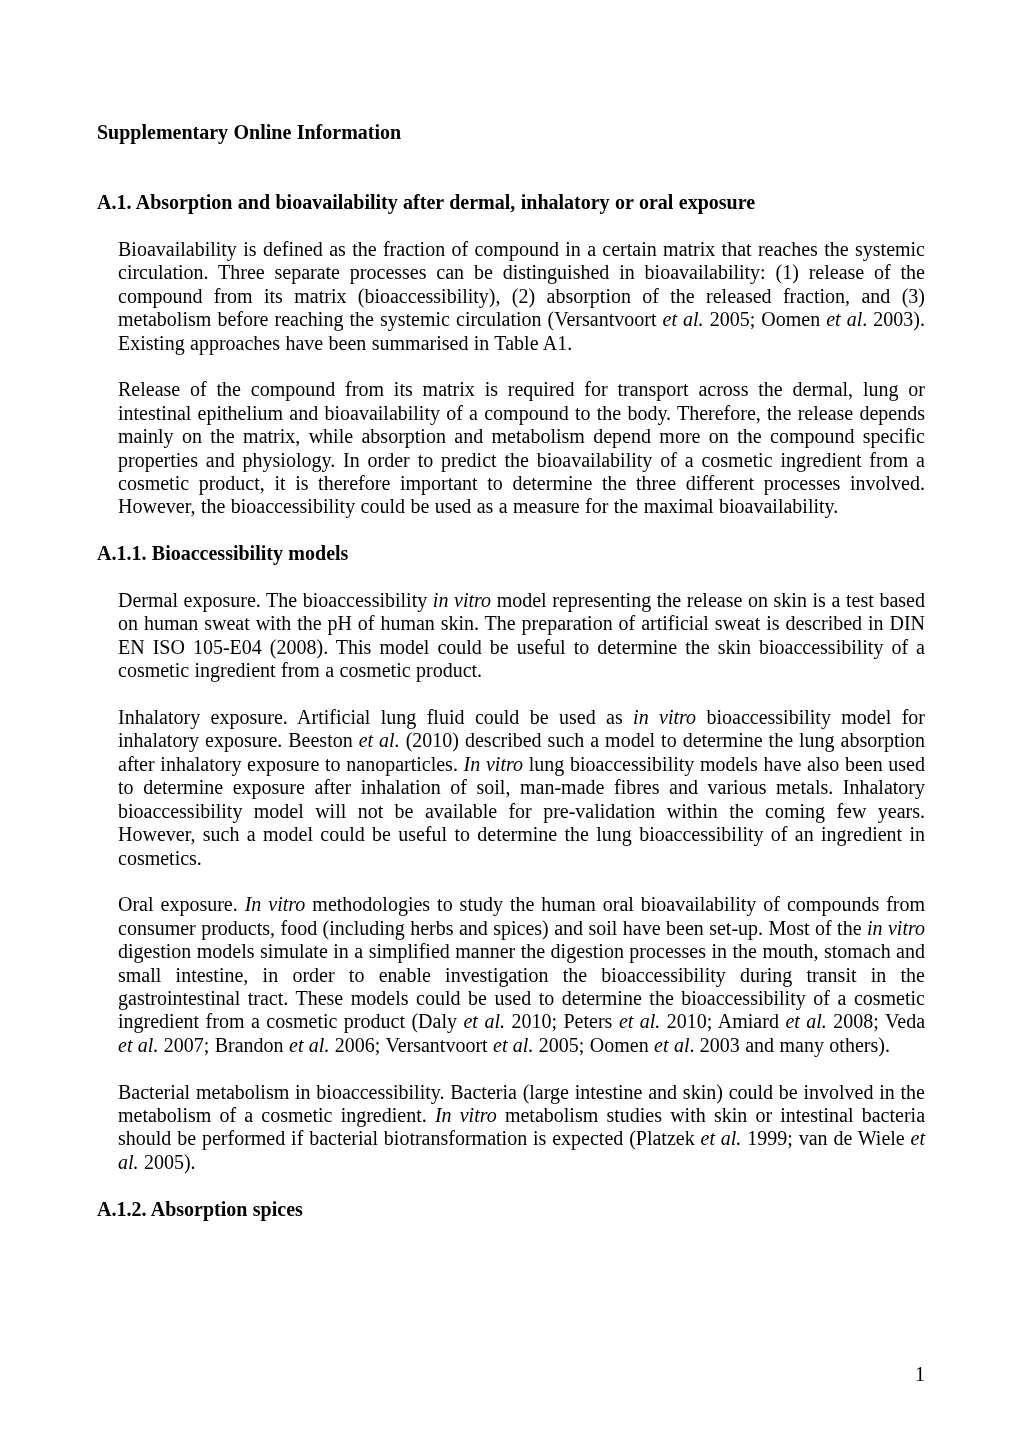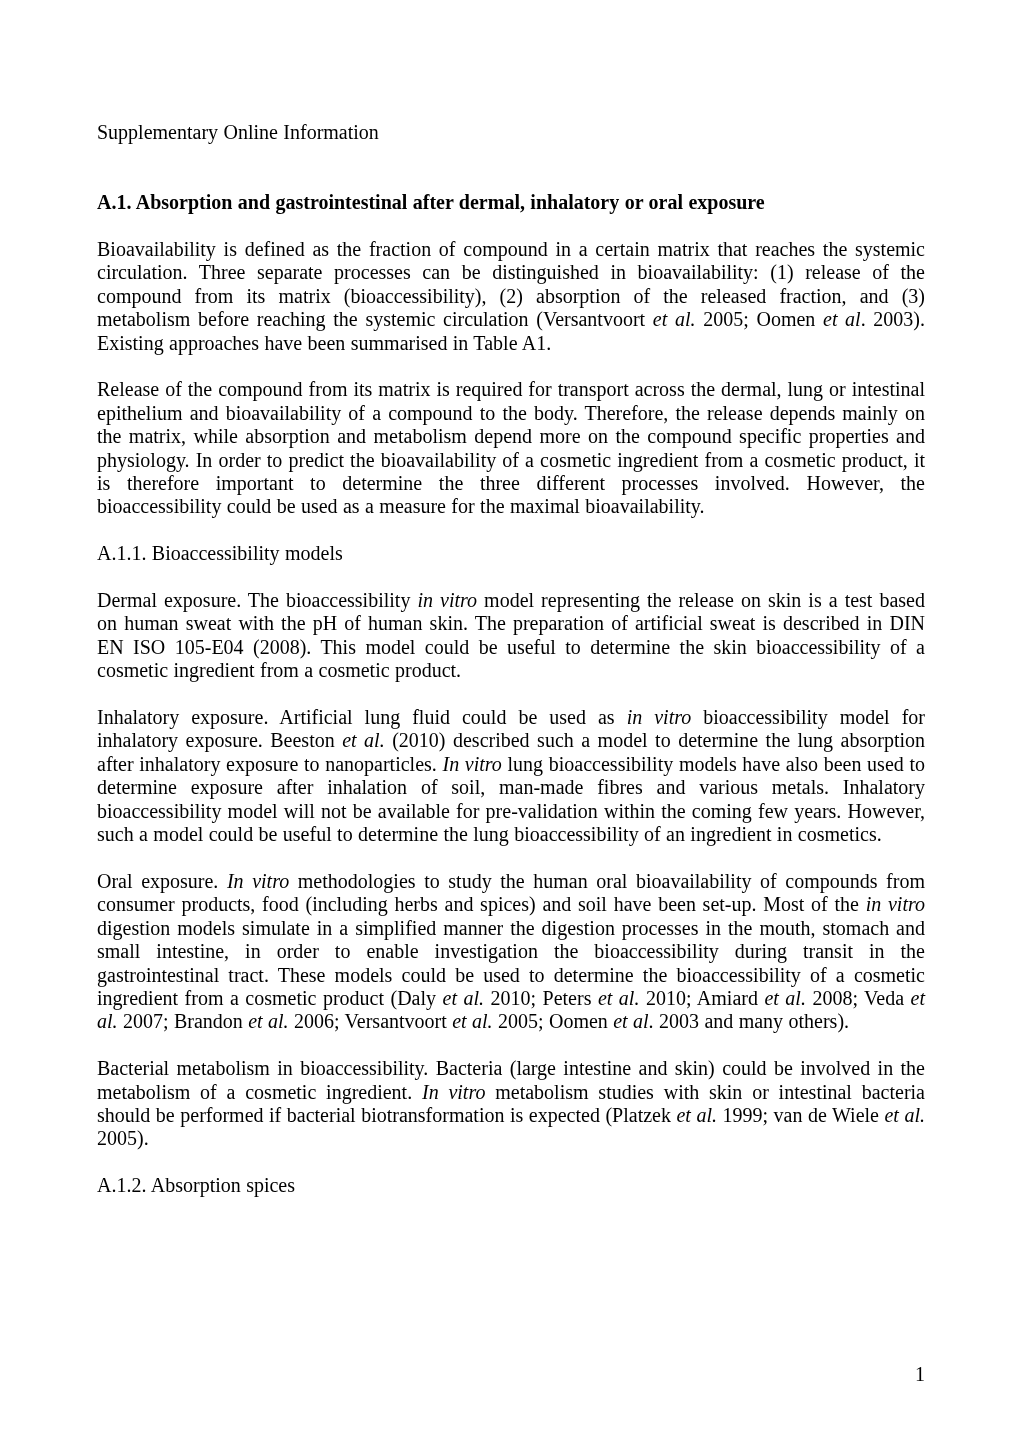--- a/index.html
+++ b/index.html
@@ -17,54 +17,55 @@
     padding: 121px 95px 0 97px;
   }
   .doc-body { width: 100%; }
   .block {
     font-size: 20px;
     line-height: 23.4px;
     margin-bottom: 23.4px;
     word-spacing: 0.02em;
   }
   .block.title {
-    font-weight: normal;
+    font-weight: bold;
     margin-bottom: 46.8px;
   }
   .block.heading-italic {
     font-weight: bold;
     font-style: italic;
   }
   .block.heading {
-    font-weight: normal;
+    font-weight: bold;
     margin-top: 7px;
   }
   .block.para {
     text-align: justify;
     text-justify: inter-word;
+    margin-left: 21px;
   }
   .run  { font-style: normal; }
   .run-i { font-style: italic; }
   .run-u { }
   .page-number {
     position: absolute;
     top: 1363px;
     right: 95px;
     font-size: 20px;
     line-height: 23.4px;
     color: #000000;
   }
 </style>
 </head>
 <body>
 
 <div class="page">
   <div class="doc-body" id="doc-body">
       <div class="block title"><span class="run">Supplementary Online Information</span></div>
-      <div class="block heading-italic"><span class="run">A.1. Absorption and gastrointestinal after dermal, inhalatory or oral exposure</span></div>
+      <div class="block heading-italic"><span class="run">A.1. Absorption and bioavailability after dermal, inhalatory or oral exposure</span></div>
       <div class="block para"><span class="run">Bioavailability is defined as the fraction of compound in a certain matrix that reaches the systemic circulation. Three separate processes can be distinguished in bioavailability: (1) release of the compound from its matrix (bioaccessibility), (2) absorption of the released fraction, and (3) metabolism before reaching the systemic circulation (Versantvoort </span><span class="run-i">et al.</span><span class="run"> 2005; Oomen </span><span class="run-i">et al</span><span class="run">. 2003). Existing approaches have been summarised in Table A1.</span></div>
       <div class="block para"><span class="run">Release of the compound from its matrix is required for transport across the dermal, lung or intestinal epithelium and bioavailability of a compound to the body. Therefore, the release depends mainly on the matrix, while absorption and metabolism depend more on the compound specific properties and physiology. In order to predict the bioavailability of a cosmetic ingredient from a cosmetic product, it is therefore important to determine the three different processes involved. However, the bioaccessibility could be used as a measure for the maximal bioavailability.</span></div>
       <div class="block heading"><span class="run">A.1.1. Bioaccessibility models</span></div>
       <div class="block para"><span class="run-u">Dermal exposure.</span><span class="run"> The bioaccessibility </span><span class="run-i">in vitro</span><span class="run"> model representing the release on skin is a test based on human sweat with the pH of human skin. The preparation of artificial sweat is described in DIN EN ISO 105-E04 (2008). This model could be useful to determine the skin bioaccessibility of a cosmetic ingredient from a cosmetic product.</span></div>
       <div class="block para"><span class="run-u">Inhalatory exposure.</span><span class="run"> Artificial lung fluid could be used as </span><span class="run-i">in vitro</span><span class="run"> bioaccessibility model for inhalatory exposure. Beeston </span><span class="run-i">et al.</span><span class="run"> (2010) described such a model to determine the lung absorption after inhalatory exposure to nanoparticles. </span><span class="run-i">In vitro</span><span class="run"> lung bioaccessibility models have also been used to determine exposure after inhalation of soil, man-made fibres and various metals. Inhalatory bioaccessibility model will not be available for pre-validation within the coming few years. However, such a model could be useful to determine the lung bioaccessibility of an ingredient in cosmetics.</span></div>
       <div class="block para"><span class="run-u">Oral exposure.</span><span class="run"> </span><span class="run-i">In vitro</span><span class="run"> methodologies to study the human oral bioavailability of compounds from consumer products, food (including herbs and spices) and soil have been set-up. Most of the </span><span class="run-i">in vitro</span><span class="run"> digestion models simulate in a simplified manner the digestion processes in the mouth, stomach and small intestine, in order to enable investigation the bioaccessibility during transit in the gastrointestinal tract. These models could be used to determine the bioaccessibility of a cosmetic ingredient from a cosmetic product (Daly </span><span class="run-i">et al.</span><span class="run"> 2010; Peters </span><span class="run-i">et al.</span><span class="run"> 2010; Amiard </span><span class="run-i">et al.</span><span class="run"> 2008; Veda </span><span class="run-i">et al.</span><span class="run"> 2007; Brandon </span><span class="run-i">et al.</span><span class="run"> 2006; Versantvoort </span><span class="run-i">et al.</span><span class="run"> 2005; Oomen </span><span class="run-i">et al</span><span class="run">. 2003 and many others).</span></div>
       <div class="block para"><span class="run-u">Bacterial metabolism in bioaccessibility.</span><span class="run"> Bacteria (large intestine and skin) could be involved in the metabolism of a cosmetic ingredient. </span><span class="run-i">In vitro</span><span class="run"> metabolism studies with skin or intestinal bacteria should be performed if bacterial biotransformation is expected (Platzek </span><span class="run-i">et al.</span><span class="run"> 1999; van de Wiele </span><span class="run-i">et al.</span><span class="run"> 2005).</span></div>
       <div class="block heading"><span class="run">A.1.2. Absorption spices</span></div>
     </div>
   <div class="page-number">1</div>

